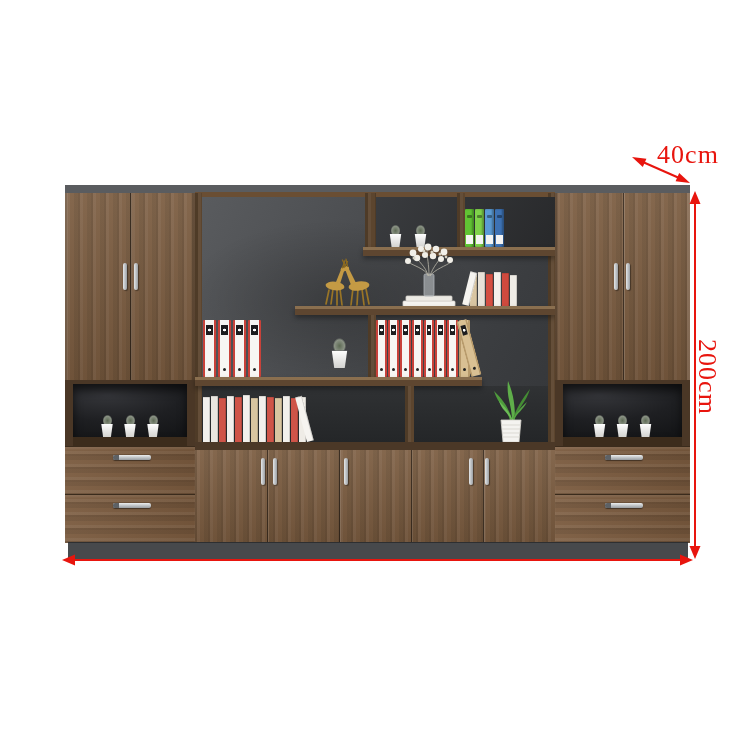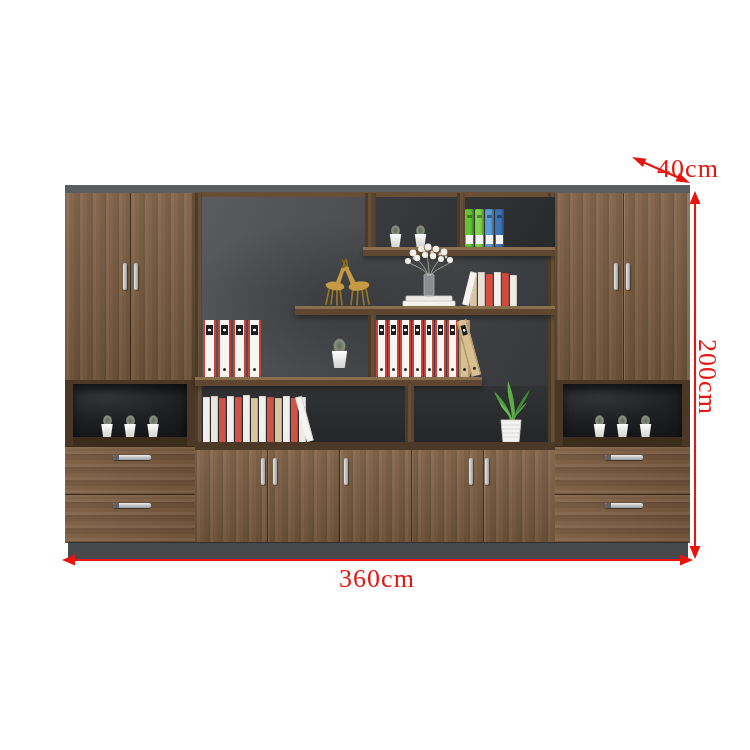--- a/index.html
+++ b/index.html
@@ -112,21 +112,21 @@
   .plant{left:488px;top:375px;width:46px;height:68px;}
 
   
   .dim-svg{color:var(--accent);overflow:visible;}
   .dim-w{left:55px;top:549px;}
   .dim-hgt{left:684px;top:184px;}
   .dim-d{left:626px;top:148px;}
   .dim-label{color:var(--accent);font-size:26px;letter-spacing:1px;text-align:center;line-height:1;}
   .label-360{left:302px;top:566px;width:150px;}
   .label-200{left:661px;top:364px;width:92px;height:26px;transform:rotate(90deg);}
-  .label-40{left:646px;top:156px;width:84px;}
+  .label-40{left:646px;top:142px;width:84px;}
 </style>
 </head>
 <body>
 
 <div class="stage">
 
   <div class="abs top-band"></div>
 
   <div>
     <div class="abs lt-doors wood-v">
@@ -334,21 +334,20 @@
     </div>
   </div>
 
   <div class="abs plinth"></div>
 
   <svg class="abs dim-svg dim-w" width="645" height="22">
     <line x1="18" y1="11" x2="627" y2="11" stroke="currentColor" stroke-width="2"></line>
     <polygon points="7,11 20,5.5 20,16.5" fill="currentColor"></polygon>
     <polygon points="638,11 625,5.5 625,16.5" fill="currentColor"></polygon>
   </svg>
-  <div class="abs dim-label label-360">360cm</div>
 
   <svg class="abs dim-svg dim-hgt" width="22" height="380">
     <line x1="11" y1="18" x2="11" y2="364" stroke="currentColor" stroke-width="2"></line>
     <polygon points="11,7 5.5,20 16.5,20" fill="currentColor"></polygon>
     <polygon points="11,375 5.5,362 16.5,362" fill="currentColor"></polygon>
   </svg>
   <div class="abs dim-label label-200">200cm</div>
 
   <svg class="abs dim-svg dim-d" width="72" height="42">
     <line x1="10" y1="11" x2="60" y2="33" stroke="currentColor" stroke-width="2"></line>

